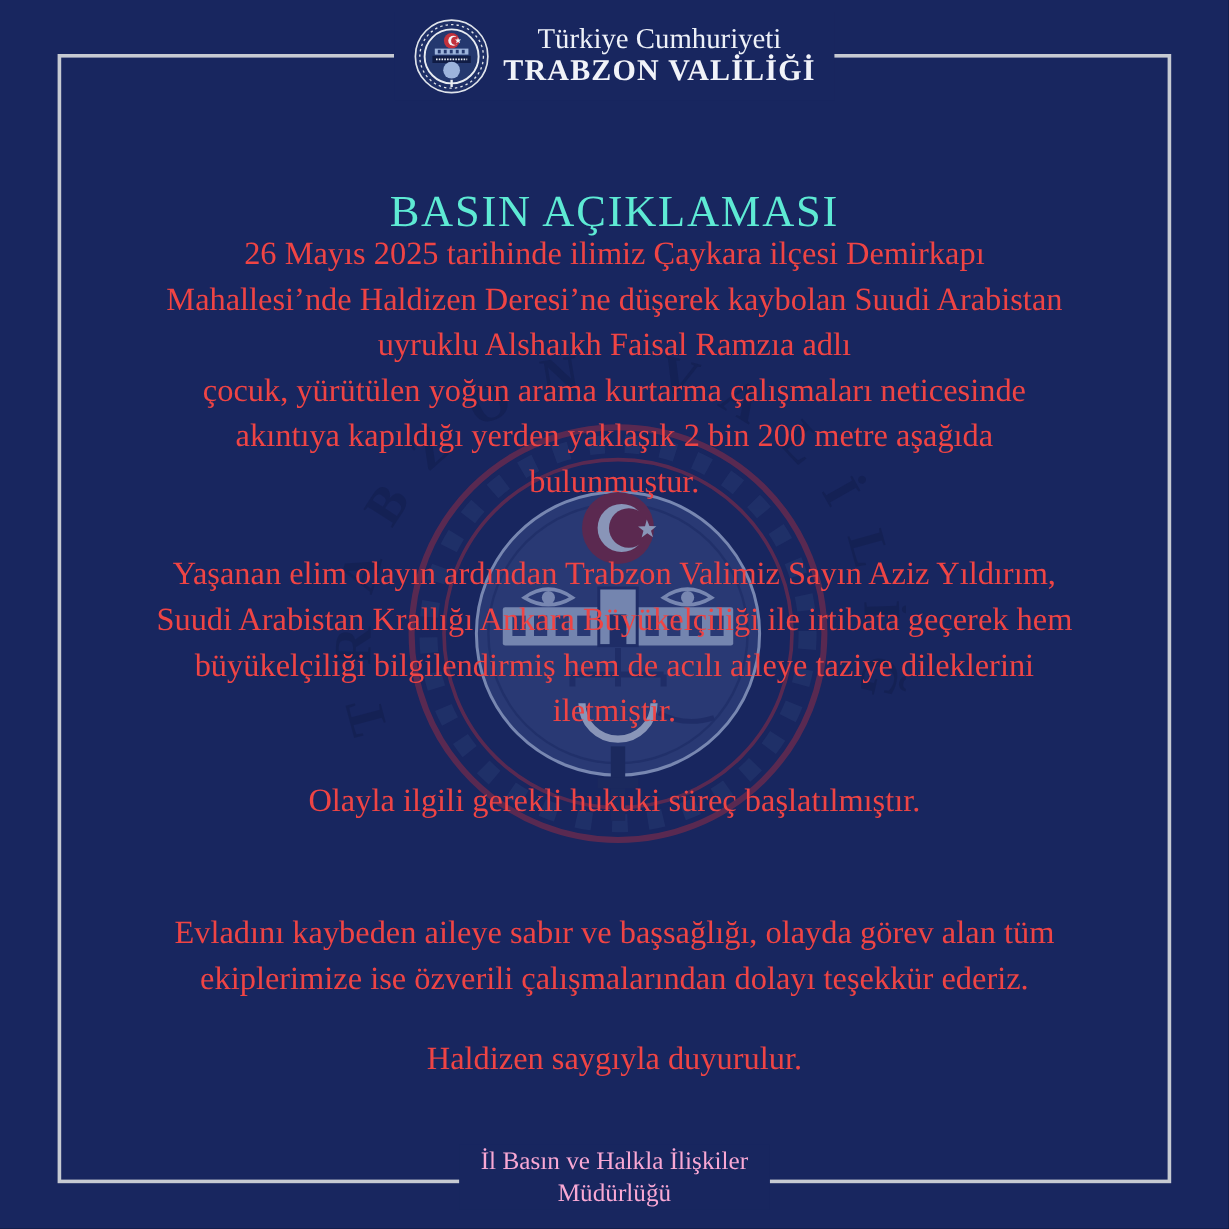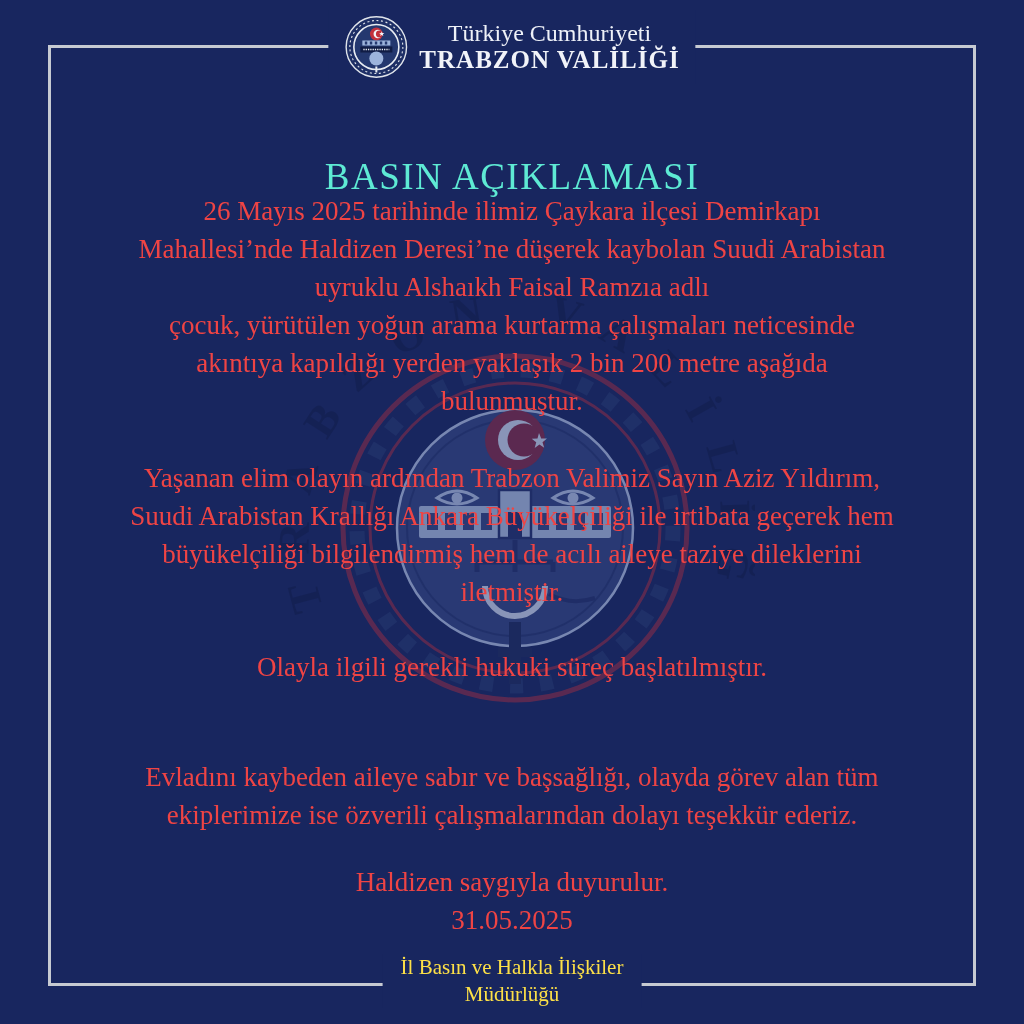--- a/index.html
+++ b/index.html
@@ -38,21 +38,21 @@
   .para-1{top:192px;}
   .para-2{top:459px;}
   .para-3{top:648px;}
   .para-4{top:758px;}
   .closing-line{top:863px;}
   .closing-date{top:901px;}
   
   .footer{
     position:absolute;top:954px;left:50%;transform:translateX(-50%);z-index:4;
     background:#18265f;padding:0 18px;text-align:center;white-space:pre-line;
-    font-size:21px;line-height:27px;color:#fde047;
+    font-size:21px;line-height:27px;color:#f9a8d4;
   }
 </style>
 </head>
 <body>
 
 <div class="canvas">
 
   <div class="frame"></div>
 
   <svg class="watermark" viewBox="-240 -240 480 480" aria-hidden="true">
@@ -148,18 +148,17 @@
 bulunmuştur.</div>
   <div class="para para-3">Olayla ilgili gerekli hukuki süreç başlatılmıştır.</div>
   <div class="para para-2">Yaşanan elim olayın ardından Trabzon Valimiz Sayın Aziz Yıldırım,
 Suudi Arabistan Krallığı Ankara Büyükelçiliği ile irtibata geçerek hem
 büyükelçiliği bilgilendirmiş hem de acılı aileye taziye dileklerini
 iletmiştir.</div>
   <div class="para para-4">Evladını kaybeden aileye sabır ve başsağlığı, olayda görev alan tüm
 ekiplerimize ise özverili çalışmalarından dolayı teşekkür ederiz.</div>
 
   <div class="closing-line">Haldizen saygıyla duyurulur.</div>
-  <div class="closing-date">31.05.2025</div>
 
   <div class="footer">İl Basın ve Halkla İlişkiler
 Müdürlüğü</div>
 
 </div>
 
 </body></html>

